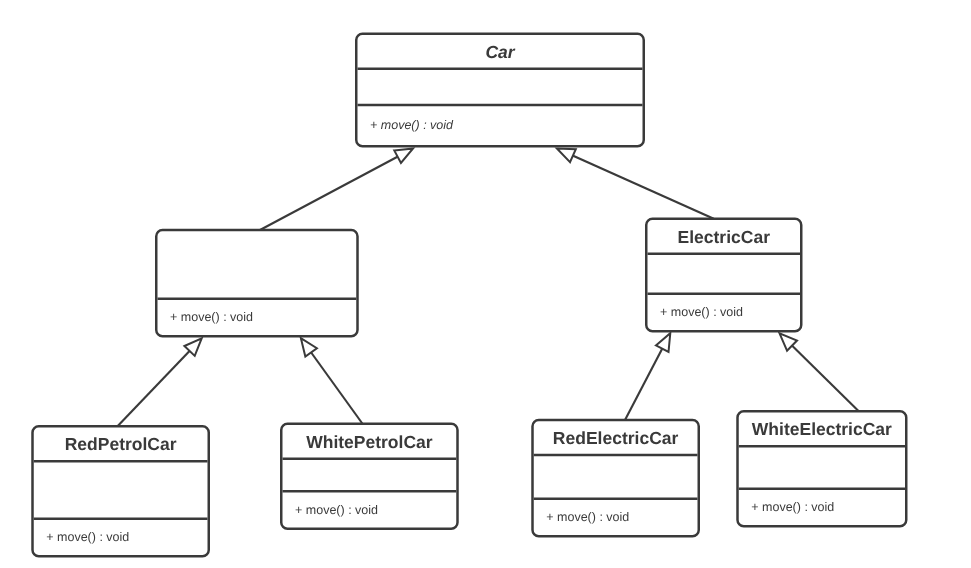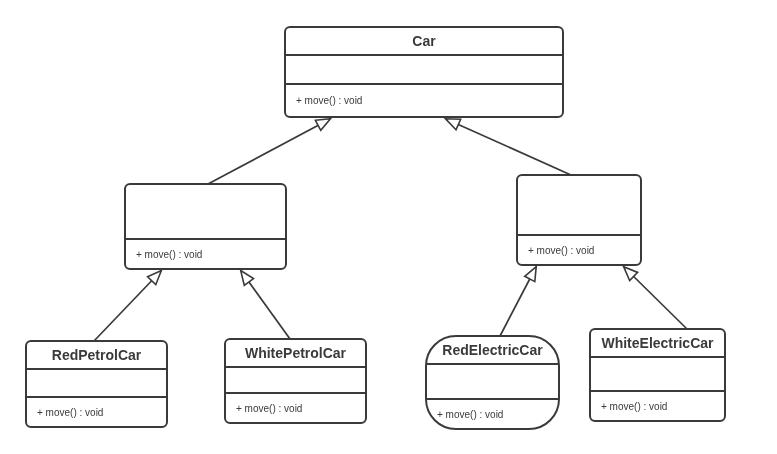--- a/index.html
+++ b/index.html
@@ -50,26 +50,26 @@
   .uml-methods {
     height: 28px;
     flex: 0 0 auto;
     display: flex;
     align-items: center;
     padding: 0 10px;
     font-size: 10px;
     white-space: nowrap;
   }
   
-  #cls-car              { left: 284px; top:  26px; width: 280px; height: 92px; }
+  #cls-car              { left: 284px; top:  26px; width: 232px; height: 92px; font-style: italic; }
   #cls-petrol-car       { left: 124px; top: 183px; width: 163px; height: 87px; }
   #cls-electric-car     { left: 516px; top: 174px; width: 126px; height: 92px; }
-  #cls-red-petrol-car   { left:  25px; top: 340px; width: 143px; height: 88px; text-align: right; }
+  #cls-red-petrol-car   { left:  25px; top: 340px; width: 143px; height: 106px; text-align: right; }
   #cls-white-petrol-car { left: 224px; top: 338px; width: 143px; height: 86px; }
-  #cls-red-electric-car { left: 425px; top: 335px; width: 135px; height: 95px; border-radius: 31px; }
+  #cls-red-electric-car { left: 425px; top: 335px; width: 135px; height: 95px; }
   #cls-white-electric-car { left: 589px; top: 328px; width: 137px; height: 94px; }
   #cls-car .uml-methods { height: 31px; }
 </style>
 </head>
 <body>
 
 <div id="canvas">
 
   <svg id="connectors" viewBox="0 0 777 454" xmlns="http://www.w3.org/2000/svg">
     <defs>
@@ -102,20 +102,21 @@
     <div class="uml-attrs"></div>
     <div class="uml-methods">+ move() : void</div>
   </div>
 
   <div id="cls-petrol-car" class="uml-class">
     <div class="uml-attrs"></div>
     <div class="uml-methods">+ move() : void</div>
   </div>
 
   <div id="cls-electric-car" class="uml-class">
+    <div class="uml-title">ElectricCar</div>
     <div class="uml-attrs"></div>
     <div class="uml-methods">+ move() : void</div>
   </div>
 
   <div id="cls-red-petrol-car" class="uml-class">
     <div class="uml-title">RedPetrolCar</div>
     <div class="uml-attrs"></div>
     <div class="uml-methods">+ move() : void</div>
   </div>
 

